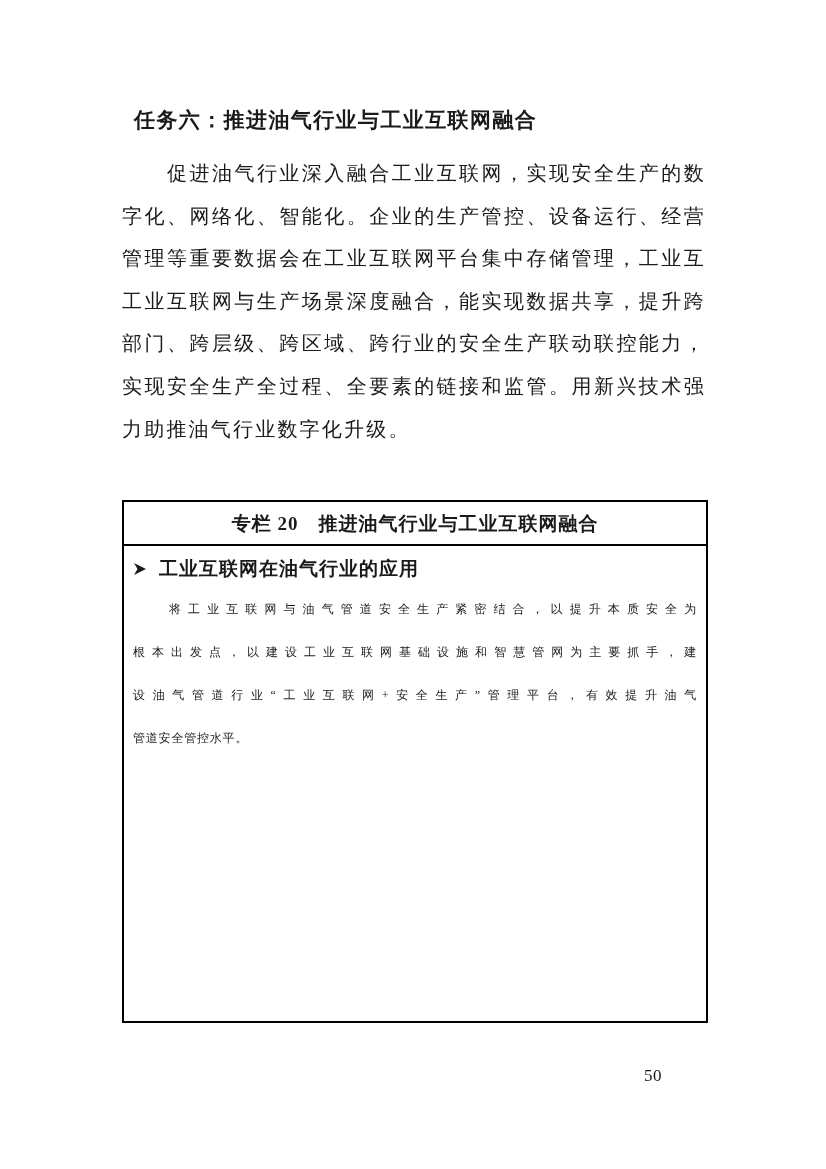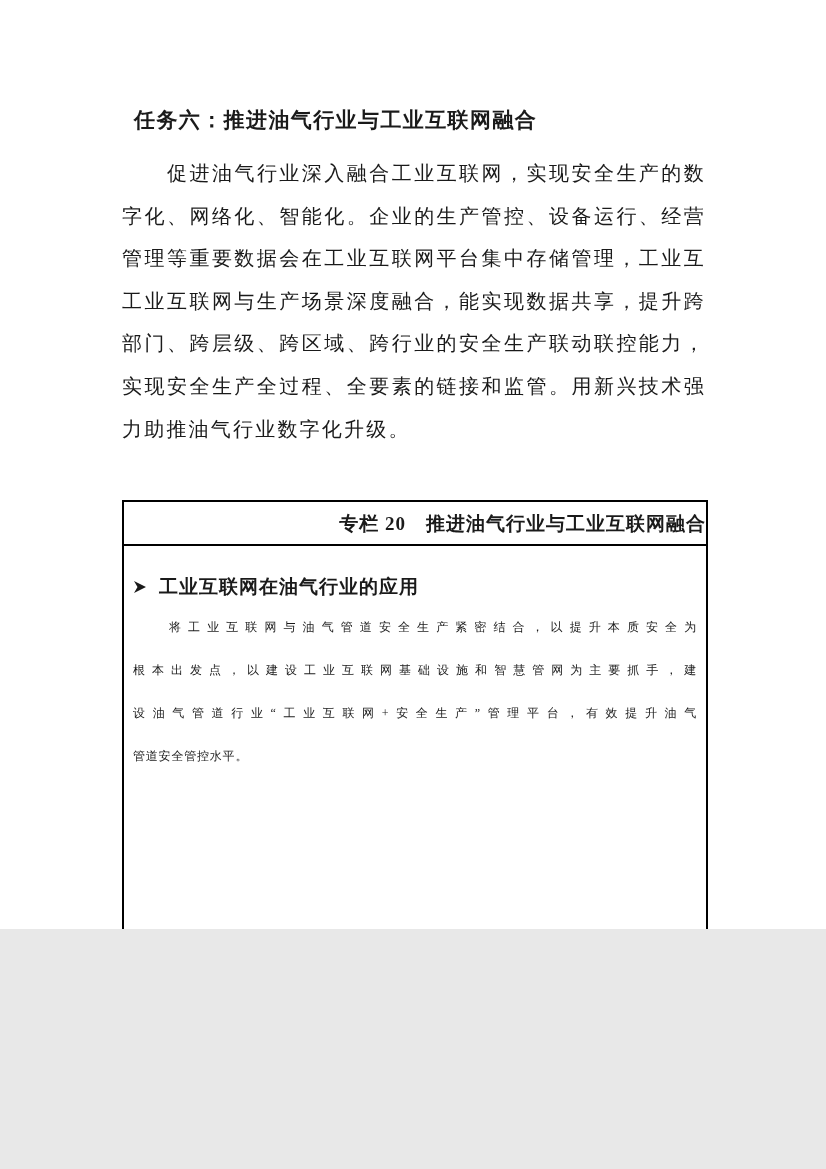--- a/index.html
+++ b/index.html
@@ -1,20 +1,20 @@
 <!DOCTYPE html>
 <html><head>
 <meta charset="utf-8">
 <style>
   * { margin: 0; padding: 0; box-sizing: border-box; }
   html, body { background: #e8e8e8; }
   .page {
     position: relative;
     width: 826px;
-    height: 929px;
+    height: 1169px;
     margin: 0 auto;
     background: #ffffff;
     color: #1a1a1a;
     font-family: "Liberation Serif", "DejaVu Serif", serif;
     overflow: hidden;
   }
   .heading {
     position: absolute;
     left: 134px;
     top: 106px;
@@ -41,27 +41,27 @@
     left: 122px;
     top: 500px;
     width: 586px;
     height: 523px;
     border: 2px solid #000000;
     background: #ffffff;
   }
   .box-title {
     height: 44px;
     line-height: 44px;
-    text-align: right;
+    text-align: center;
     font-size: 19px;
     font-weight: bold;
     letter-spacing: 1px;
     border-bottom: 2px solid #000000;
   }
-  .box-content { padding: 22px 9px 0 9px; }
+  .box-content { padding: 4px 9px 0 9px; }
   .box-subheading {
     display: flex;
     align-items: center;
     height: 38px;
     font-size: 19px;
     font-weight: bold;
     letter-spacing: 1px;
   }
   .bullet-icon {
     display: inline-flex;

